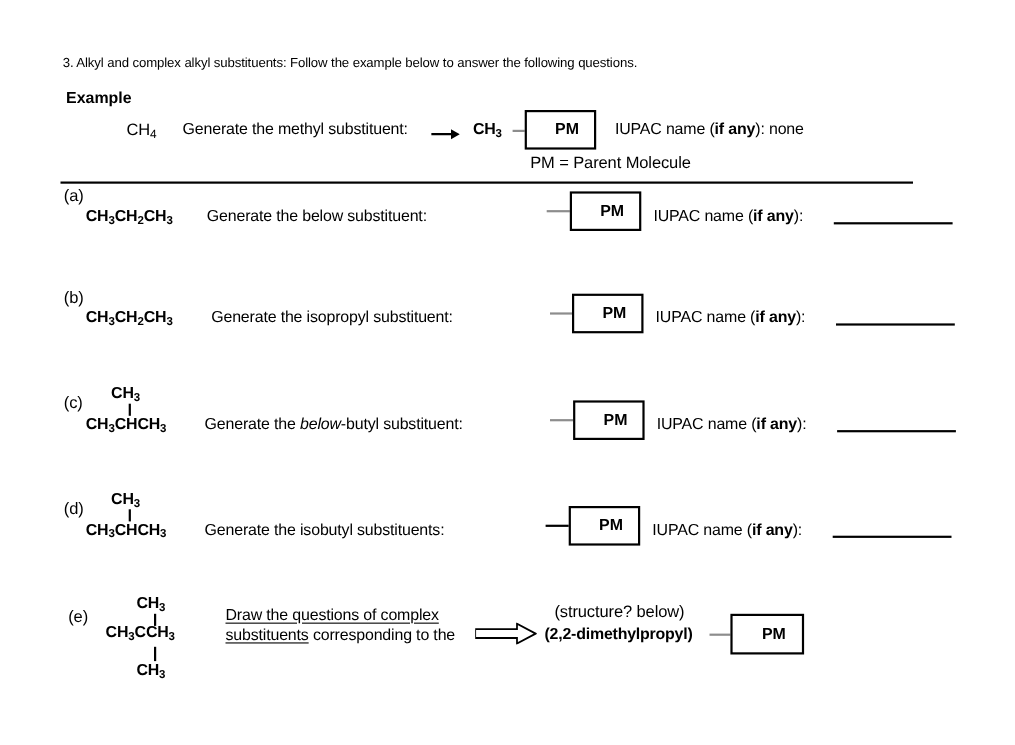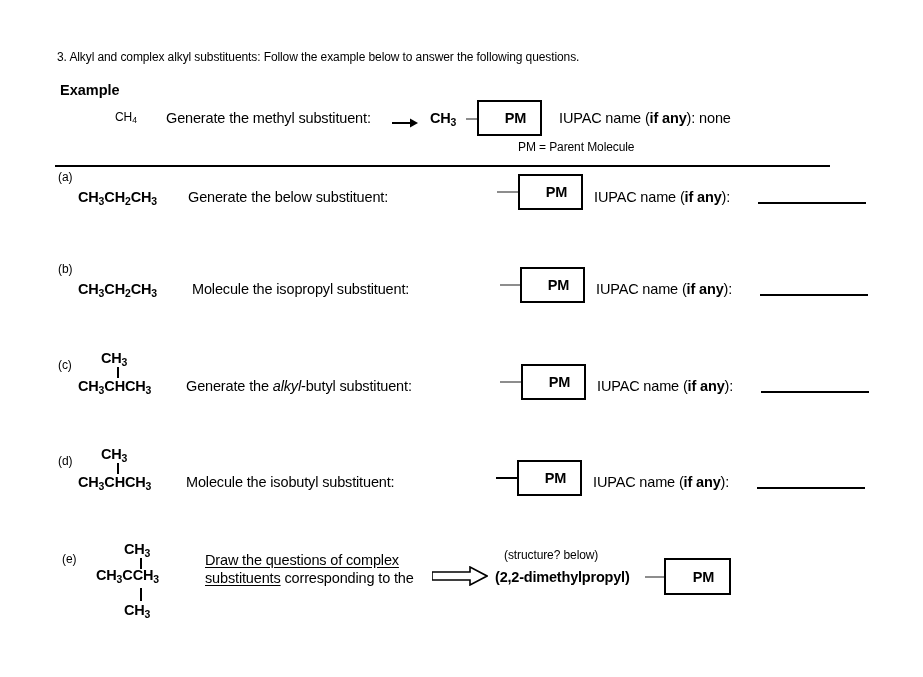--- a/index.html
+++ b/index.html
@@ -36,21 +36,21 @@
     font-size: 14.5px;
     white-space: nowrap;
     letter-spacing: -0.2px;
   }
   .formula sub, .plain sub {
     font-size: 0.72em;
     vertical-align: -0.25em;
     letter-spacing: 0;
   }
   .plain {
-    font-size: 12px;
+    font-size: 15px;
     white-space: nowrap;
     letter-spacing: -0.1px;
   }
   .prompt {
     font-size: 14.5px;
     white-space: nowrap;
     letter-spacing: -0.15px;
   }
   .prompt i { font-style: italic; }
 
@@ -122,21 +122,21 @@
 </div>
 
 <div class="abs formula" style="left:430px; top:110px;">CH<sub>3</sub></div>
 
 <div class="abs bond" style="left:466px; top:118px; width:12px;"></div>
 
 <div class="abs pm-box" style="left:477px; top:100px; width:65px; height:36px;">PM</div>
 
 <div class="abs iupac" style="left:559px; top:110px;"><span>IUPAC name (</span><b>if any</b><span>):</span> <span class="ans-none">none</span></div>
 
-<div class="abs plain" style="left:482px; top:140px;margin-left:36px;">PM = Parent Molecule</div>
+<div class="abs plain" style="left:482px; top:140px;">PM = Parent Molecule</div>
 
 <div class="abs" id="divider" style="left:55px; top:165px; width:775px;"></div>
 
 <div class="abs plain" style="left:58px; top:170px;">(a)</div>
 
 <div class="abs formula" style="left:78px; top:189px;">CH<sub>3</sub>CH<sub>2</sub>CH<sub>3</sub></div>
 
 <div class="abs prompt" style="left:188px; top:189px;">Generate the below substituent:</div>
 
 <div class="abs bond" style="left:497px; top:191px; width:22px;"></div>
@@ -144,57 +144,57 @@
 <div class="abs pm-box" style="left:518px; top:174px; width:65px; height:36px;">PM</div>
 
 <div class="abs iupac" style="left:594px; top:189px;"><span>IUPAC name (</span><b>if any</b><span>):</span></div>
 
 <div class="abs blank-line" style="left:758px; top:202px; width:108px;"></div>
 
 <div class="abs plain" style="left:58px; top:262px;">(b)</div>
 
 <div class="abs formula" style="left:78px; top:281px;">CH<sub>3</sub>CH<sub>2</sub>CH<sub>3</sub></div>
 
-<div class="abs prompt" style="left:192px; top:281px;">Molecule the isopropyl substituent:</div>
+<div class="abs prompt" style="left:192px; top:281px;">Generate the isopropyl substituent:</div>
 
 <div class="abs bond" style="left:500px; top:284px; width:22px;"></div>
 
 <div class="abs pm-box" style="left:520px; top:267px; width:65px; height:36px;">PM</div>
 
 <div class="abs iupac" style="left:596px; top:281px;"><span>IUPAC name (</span><b>if any</b><span>):</span></div>
 
 <div class="abs blank-line" style="left:760px; top:294px; width:108px;"></div>
 
 <div class="abs plain" style="left:58px; top:358px;">(c)</div>
 
 <div class="abs formula" style="left:101px; top:350px;">CH<sub>3</sub></div>
 
 <div class="abs vbond" style="left:117px; top:367px; height:11px;"></div>
 
 <div class="abs formula" style="left:78px; top:378px;">CH<sub>3</sub>CHCH<sub>3</sub></div>
 
-<div class="abs prompt" style="left:186px; top:378px;">Generate the <i>alkyl</i>-butyl substituent:</div>
+<div class="abs prompt" style="left:186px; top:378px;">Generate the <i>below</i>-butyl substituent:</div>
 
 <div class="abs bond" style="left:500px; top:381px; width:22px;"></div>
 
 <div class="abs pm-box" style="left:521px; top:364px; width:65px; height:36px;">PM</div>
 
 <div class="abs iupac" style="left:597px; top:378px;"><span>IUPAC name (</span><b>if any</b><span>):</span></div>
 
 <div class="abs blank-line" style="left:761px; top:391px; width:108px;"></div>
 
 <div class="abs plain" style="left:58px; top:454px;">(d)</div>
 
 <div class="abs formula" style="left:101px; top:446px;">CH<sub>3</sub></div>
 
 <div class="abs vbond" style="left:117px; top:463px; height:11px;"></div>
 
 <div class="abs formula" style="left:78px; top:474px;">CH<sub>3</sub>CHCH<sub>3</sub></div>
 
-<div class="abs prompt" style="left:186px; top:474px;">Molecule the isobutyl substituent:</div>
+<div class="abs prompt" style="left:186px; top:474px;">Generate the isobutyl substituents:</div>
 
 <div class="abs bond-dark" style="left:496px; top:477px; width:22px;"></div>
 
 <div class="abs pm-box" style="left:517px; top:460px; width:65px; height:36px;">PM</div>
 
 <div class="abs iupac" style="left:593px; top:474px;"><span>IUPAC name (</span><b>if any</b><span>):</span></div>
 
 <div class="abs blank-line" style="left:757px; top:487px; width:108px;"></div>
 
 <div class="abs plain" style="left:62px; top:552px;">(e)</div>

